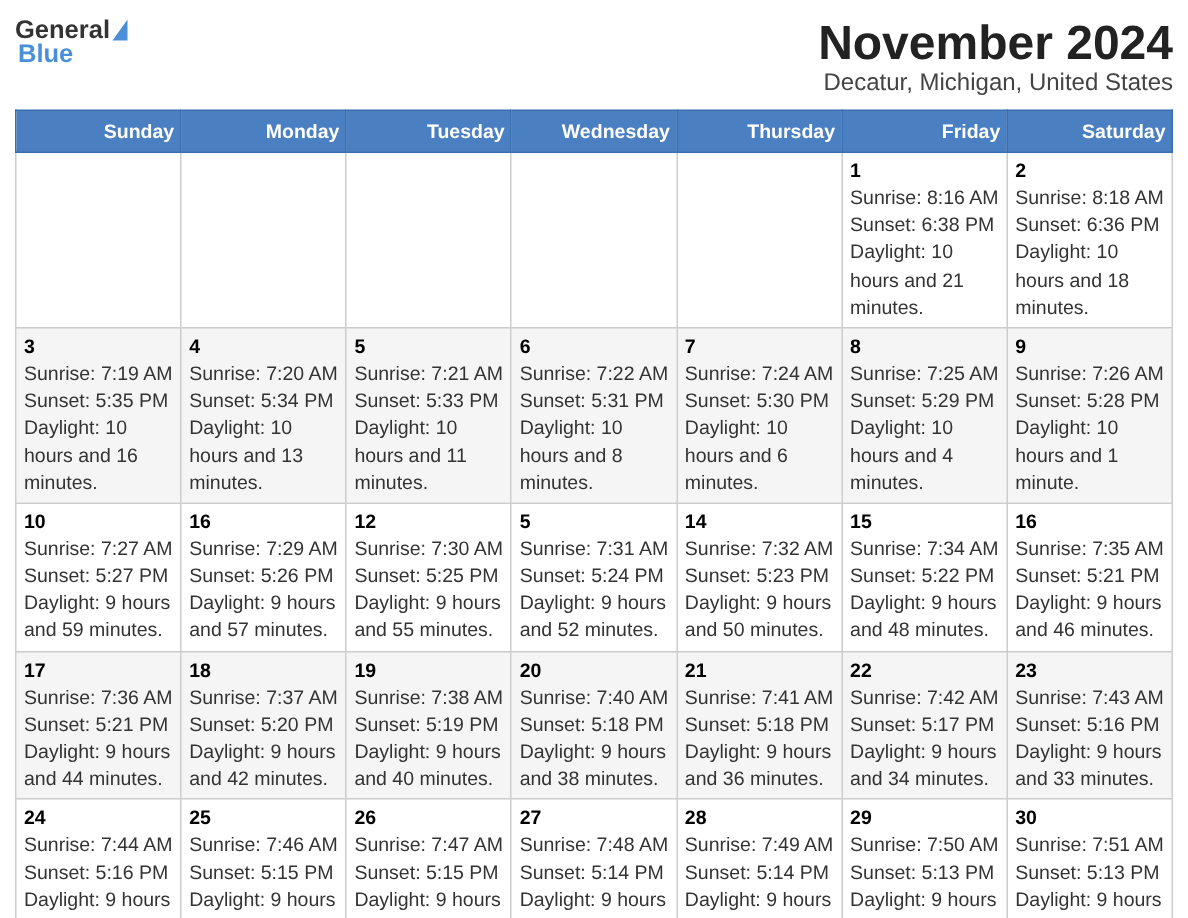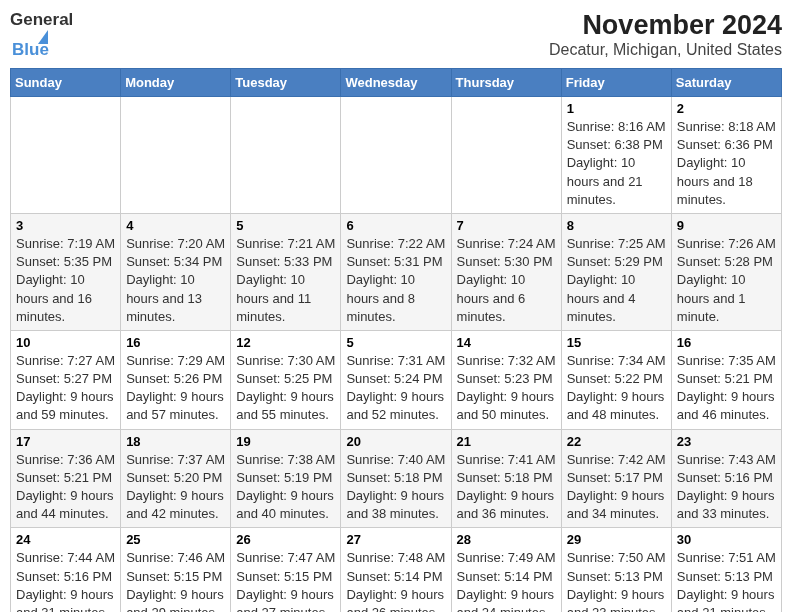--- a/index.html
+++ b/index.html
@@ -29,41 +29,41 @@
       border-left: 10px solid transparent;
       border-bottom: 14px solid #4a90d9;
       display: inline-block;
       margin-left: 2px;
       vertical-align: middle;
     }
     .title-block {
       text-align: right;
     }
     .title-block h1 {
-      font-size: 27px;
+      font-size: 32px;
       font-weight: bold;
       color: #222;
     }
     .title-block h2 {
       font-size: 16px;
       font-weight: normal;
       color: #444;
       text-align: right;
     }
     .calendar {
       width: 100%;
       border-collapse: collapse;
       border: 1px solid #ccc;
     }
     .calendar th {
       background: #4a7fc1;
       color: #fff;
       font-size: 13px;
       padding: 6px 4px;
-      text-align: left;
+      text-align: right;
       border: 1px solid #3a6faf;
     }
     .calendar td {
       vertical-align: top;
       border: 1px solid #ccc;
       padding: 4px 5px;
       width: calc(100% / 7);
       min-height: 80px;
       font-size: 11px;
       background: #fff;
@@ -82,21 +82,21 @@
       color: #333;
       line-height: 1.4;
     }
     .empty { background: #fff !important; }
   </style>
 </head>
 <body>
 
 <div class="header">
   <div class="logo">
-    <div style="display:flex;align-items:center;flex-direction:column;">
+    <div style="display:flex;align-items:center;">
       <span class="logo-general" style="font-size:17px;font-weight:bold;color:#333;">General</span>
       <span class="logo-triangle"></span>
     </div>
     <span class="logo-blue" style="font-size:17px;font-weight:bold;color:#4a90d9;margin-top:-4px;margin-left:2px;">Blue</span>
   </div>
   <div class="title-block">
     <h1>November 2024</h1>
     <h2>Decatur, Michigan, United States</h2>
   </div>
 </div>

